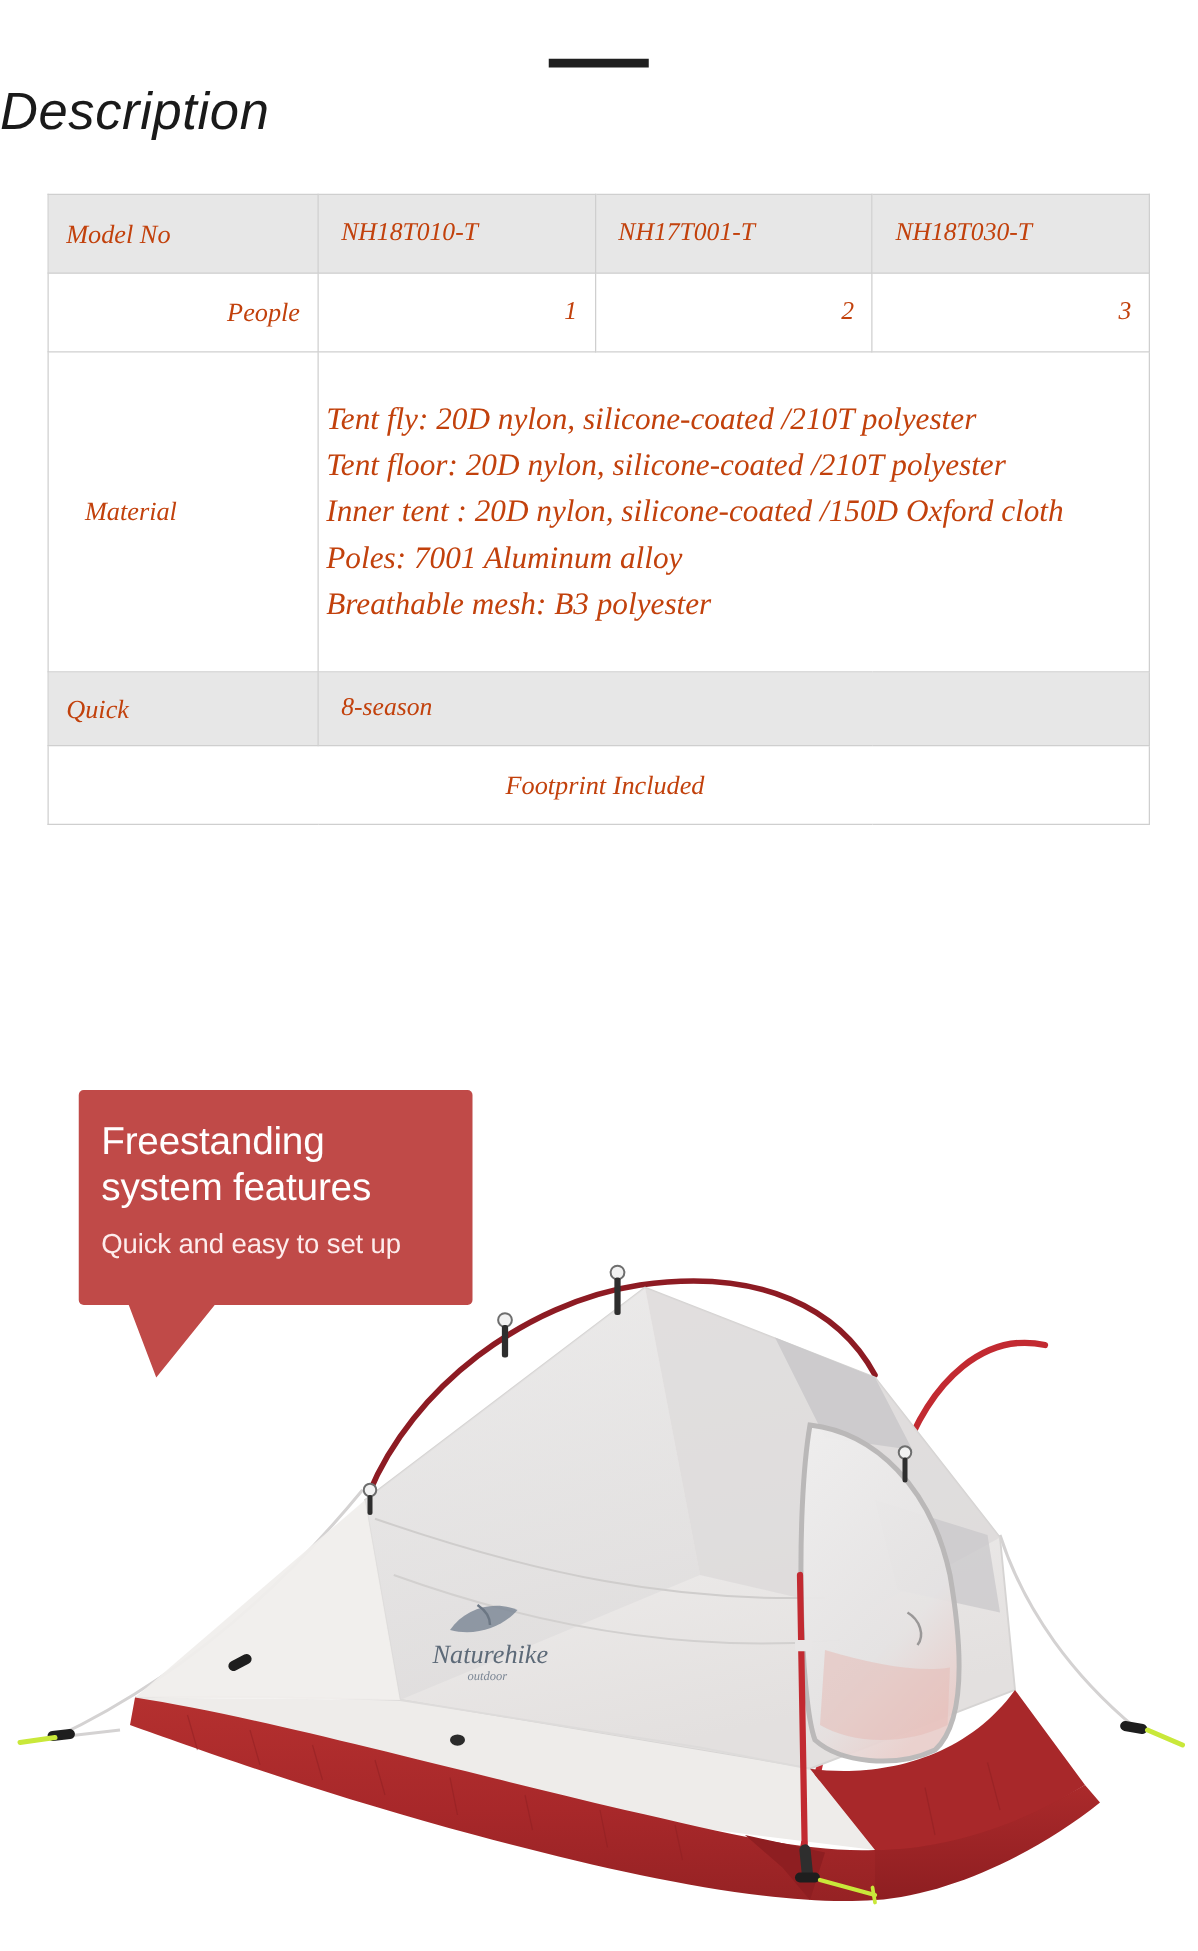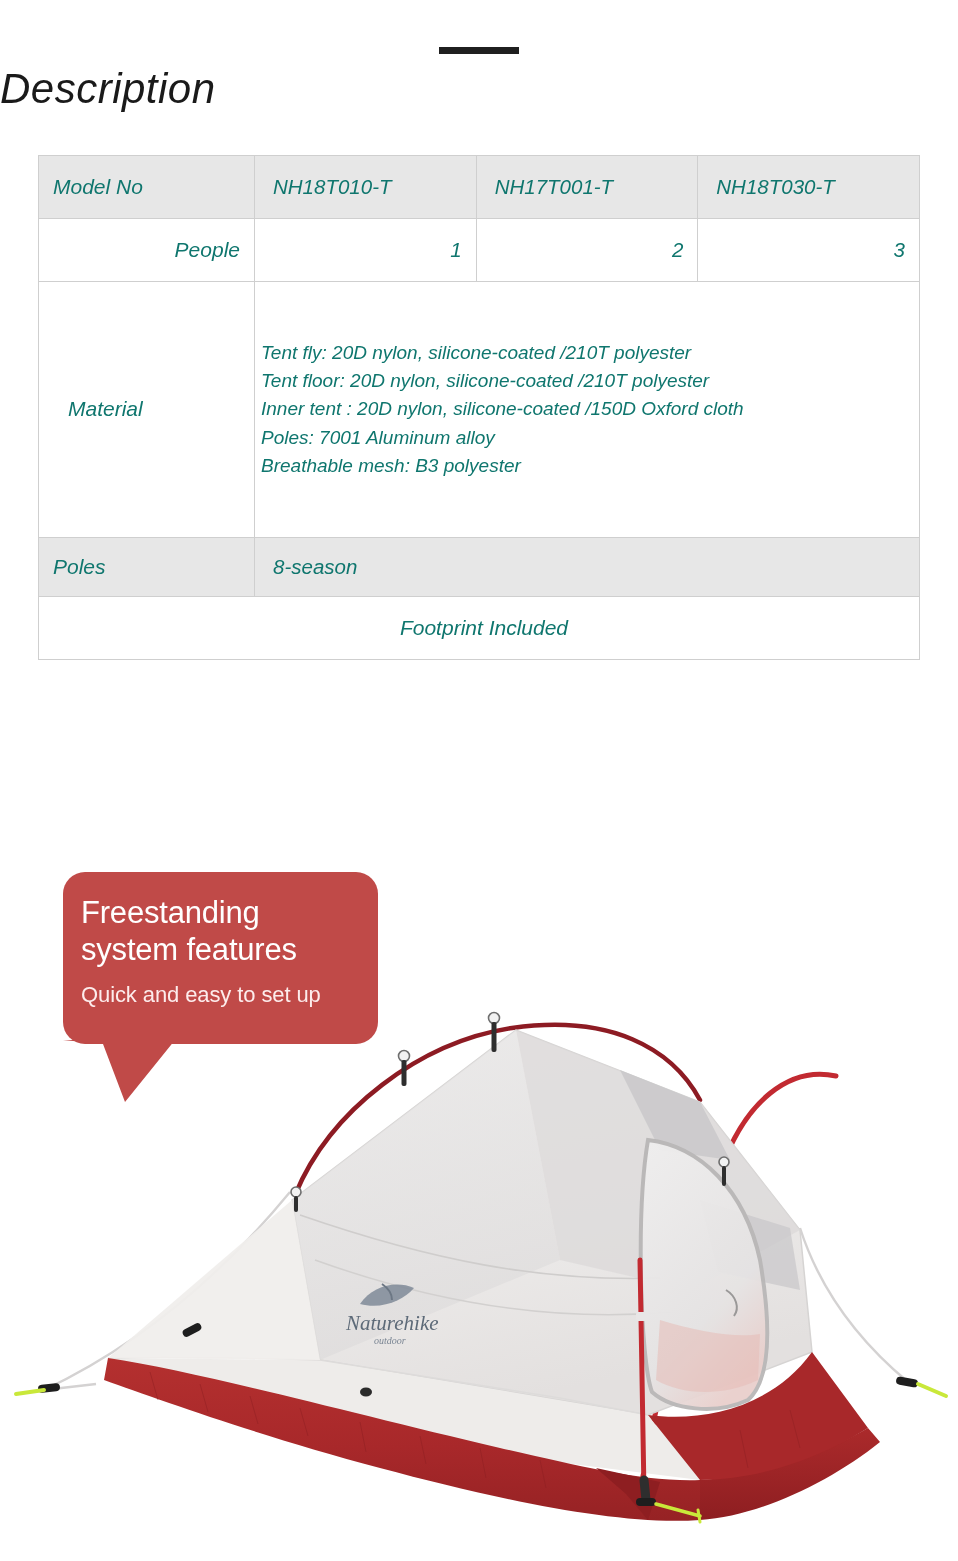--- a/index.html
+++ b/index.html
@@ -47,22 +47,23 @@
     width: 882px;
     border-collapse: collapse;
     table-layout: fixed;
     font-style: italic;
   }
   .spec-table td {
     border: 1px solid #cfcfcf;
     padding: 0 14px;
     vertical-align: middle;
     font-size: 20.5px;
-    color: #0f766e;
+    color: #c2410c;
     line-height: 1.45;
+    font-family: Liberation Serif, serif;
   }
   .row-shaded td { background: #e7e7e7; }
   .row-plain  td { background: #ffffff; }
 
   td.label-cell {
     width: 187px;
     font-size: 21px;
   }
   .r-model td { height: 62px; }
   .r-people td { height: 62px; text-align: right; }
@@ -70,33 +71,33 @@
   .r-material td { height: 255px; padding-left: 29px; }
   .r-season td { height: 58px; }
   .r-footprint td {
     height: 62px;
     text-align: center;
     font-size: 21px;
     padding-left: 24px;
   }
   .cell-lines { white-space: pre-line; }
   .r-water .cell-lines { padding-left: 6px; }
-  .r-material .cell-lines { padding-left: 6px; font-size: 19px; line-height: 1.48; }
+  .r-material .cell-lines { padding-left: 6px; font-size: 25px; line-height: 1.48; }
   .r-people td.val, .r-model td.val { padding-left: 18px; }
   .r-season td.val { padding-left: 18px; }
 
   
   .callout {
     position: absolute;
     left: 63px;
     top: 872px;
     width: 315px;
     height: 172px;
     background: #c04a48;
-    border-radius: 22px;
+    border-radius: 4px;
     box-sizing: border-box;
     padding: 22px 18px 0 18px;
     z-index: 5;
   }
   .callout-title {
     color: #ffffff;
     font-size: 31px;
     font-weight: 400;
     line-height: 1.2;
     white-space: pre-line;
@@ -153,21 +154,21 @@
     </tr>
     <tr class="row-plain r-material">
       <td class="label-cell">Material</td>
       <td class="cell-lines" colspan="3">Tent fly: 20D nylon, silicone-coated /210T polyester
 Tent floor: 20D nylon, silicone-coated /210T polyester
 Inner tent : 20D nylon, silicone-coated /150D Oxford cloth
 Poles: 7001 Aluminum alloy
 Breathable mesh: B3 polyester</td>
     </tr>
     <tr class="row-shaded r-season">
-      <td class="label-cell">Poles</td>
+      <td class="label-cell">Quick</td>
       <td class="val" colspan="3">8-season</td>
     </tr>
     <tr class="row-plain r-footprint">
       <td colspan="4">Footprint Included</td>
     </tr>
   </tbody>
 </table>
 
 <div class="callout">
   <div class="callout-title">Freestanding

